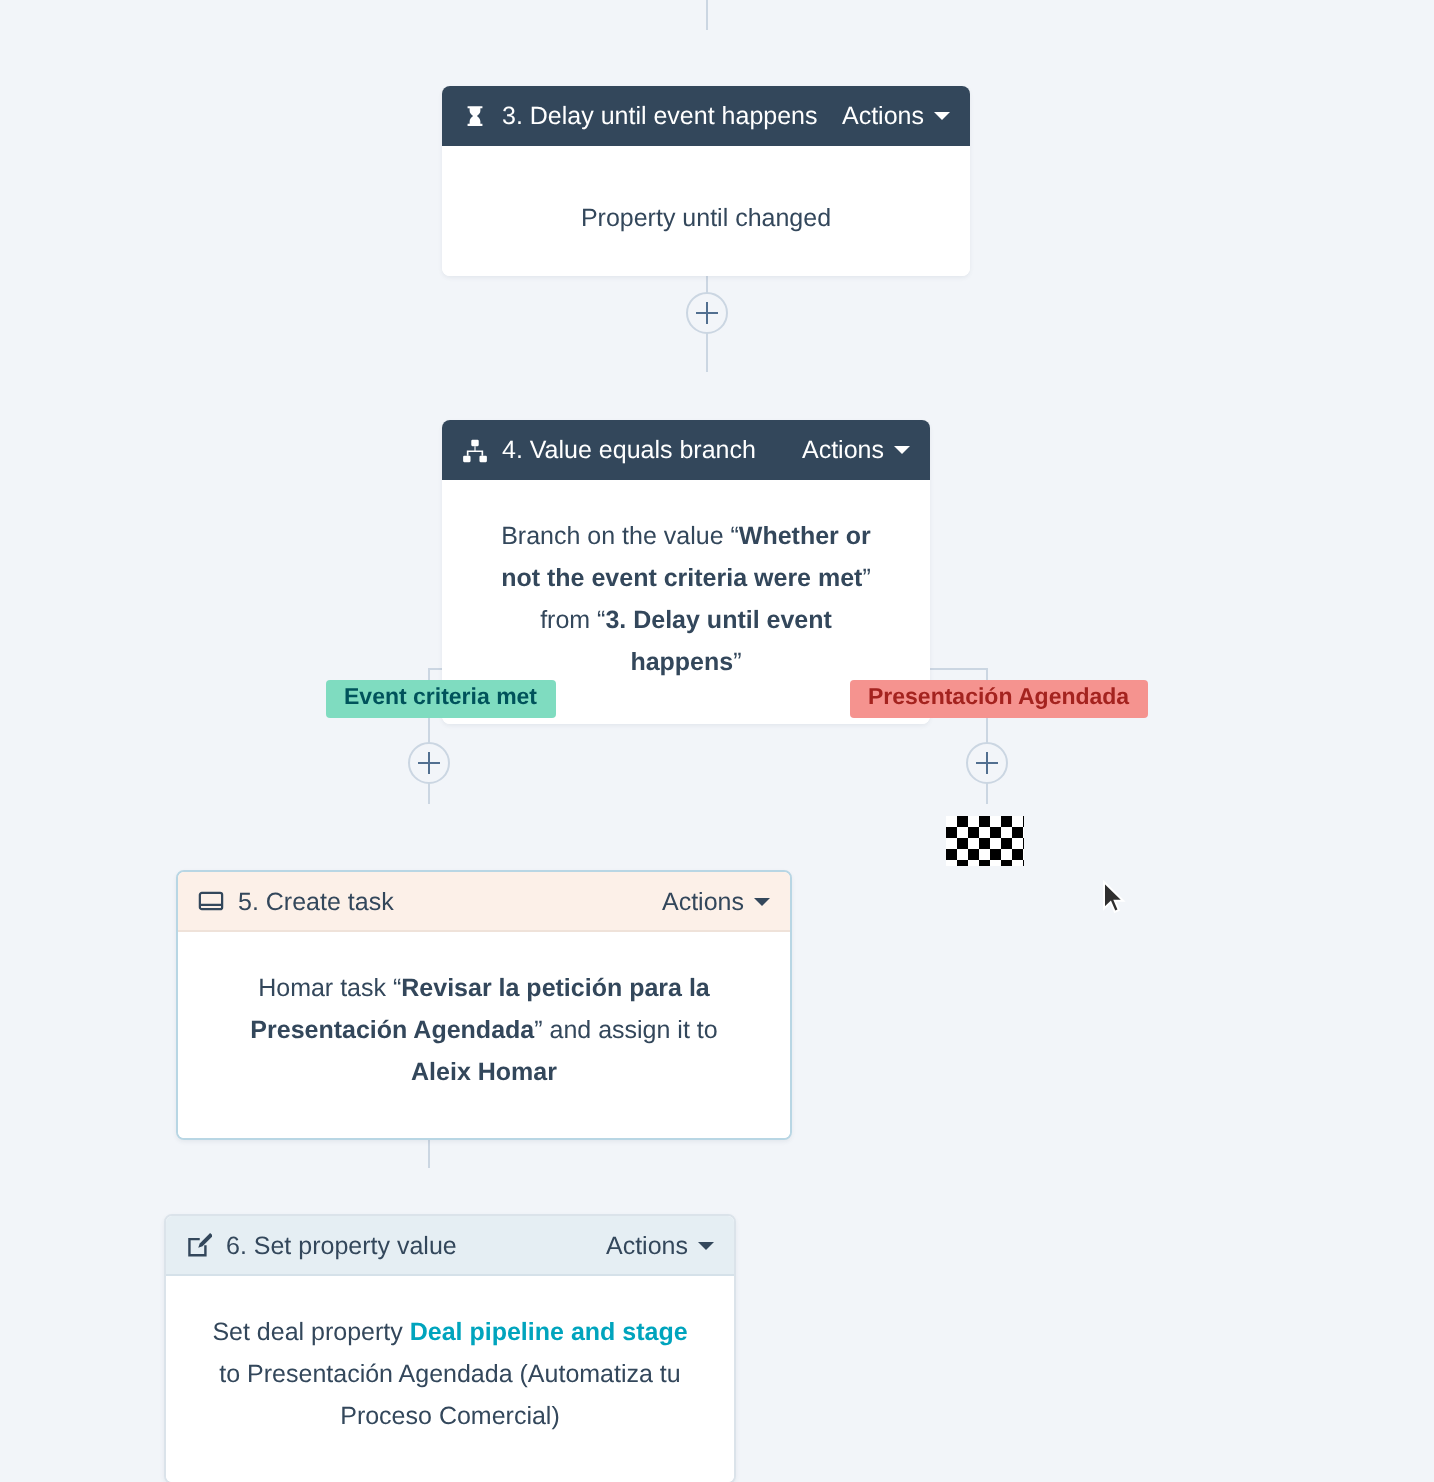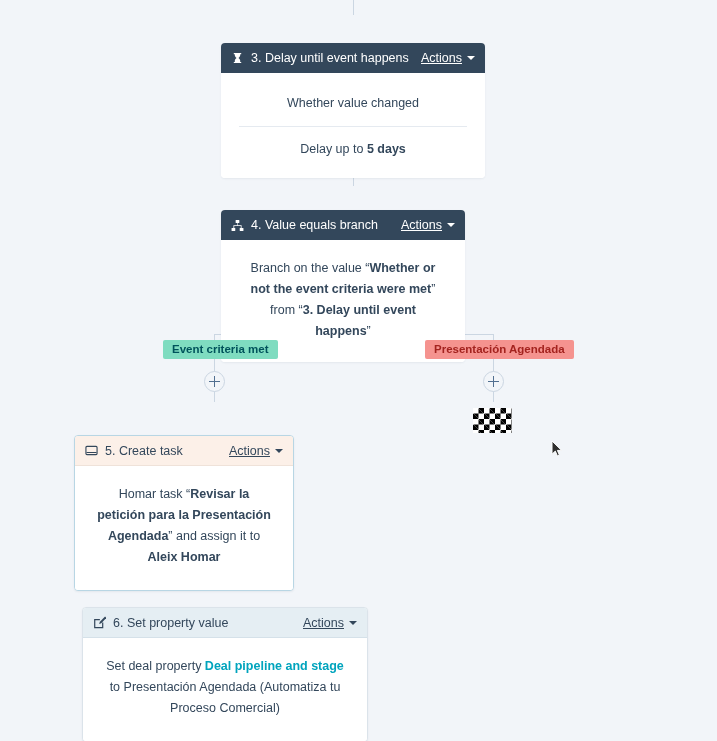--- a/index.html
+++ b/index.html
@@ -98,21 +98,20 @@
     text-overflow: ellipsis;
   }
   .actions {
     display: inline-flex;
     align-items: center;
     font-size: 12.5px;
     cursor: pointer;
     flex: 0 0 auto;
   }
   .actions .actions-label {
-    text-decoration: underline;
   }
   .caret {
     margin-left: 5px;
     width: 0;
     height: 0;
     border-left: 4px solid transparent;
     border-right: 4px solid transparent;
     border-top: 4px solid currentColor;
     display: inline-block;
   }
@@ -240,22 +239,21 @@
           <path d="M3 1.2h8v1.1H9.9v1.3c0 1.3-1 2.2-1.9 2.9 .9 .7 1.9 1.6 1.9 2.9v1.3H11v1.1H3v-1.1h1.1V9.4c0-1.3 1-2.2 1.9-2.9-.9-.7-1.9-1.6-1.9-2.9V2.3H3V1.2z" fill="#ffffff"></path>
         </svg>
       </span>
       <span class="hdr-title">3. Delay until event happens</span>
       <span class="actions">
         <span class="actions-label">Actions</span>
         <i class="caret"></i>
       </span>
     </div>
     <div class="card-body">
-      <div class="rowline">Whether value changed</div>
-      <div class="rowline"><span>Delay up to </span><b>5 days</b></div>
+      <div class="rowline">Property until changed</div>
     </div>
   </div>
 
   <div class="card dark" style="left:221px; top:182px; width:244px;">
     <div class="card-header">
       <span class="hdr-icon">
         <svg viewBox="0 0 14 14" width="13" height="13" aria-hidden="true">
           <rect x="5" y="1" width="4" height="3.4" rx="0.6" fill="#ffffff"></rect>
           <rect x="0.6" y="9.6" width="4" height="3.4" rx="0.6" fill="#ffffff"></rect>
           <rect x="9.4" y="9.6" width="4" height="3.4" rx="0.6" fill="#ffffff"></rect>
@@ -275,21 +273,21 @@
 
   <div class="branch-label green" style="left:163px; top:340px;">
     <span>Event criteria met</span>
   </div>
   <div class="branch-label red" style="left:425px; top:340px;">
     <span>Presentación Agendada</span>
   </div>
 
   <div class="broken-img" style="left:473px; top:408px; width:39px; height:25px;"></div>
 
-  <div class="card task" style="left:74px; top:407px; width:220px;">
+  <div class="card task" style="left:88px; top:407px; width:308px;">
     <div class="card-header">
       <span class="hdr-icon">
         <svg viewBox="0 0 14 14" width="13" height="13" aria-hidden="true">
           <rect x="1" y="2.6" width="12" height="8.8" rx="1.1" fill="none" stroke="#33475b" stroke-width="1.2"></rect>
           <path d="M1.6 9.1h10.8" stroke="#33475b" stroke-width="1.2"></path>
         </svg>
       </span>
       <span class="hdr-title">5. Create task</span>
       <span class="actions">
         <span class="actions-label">Actions</span>

